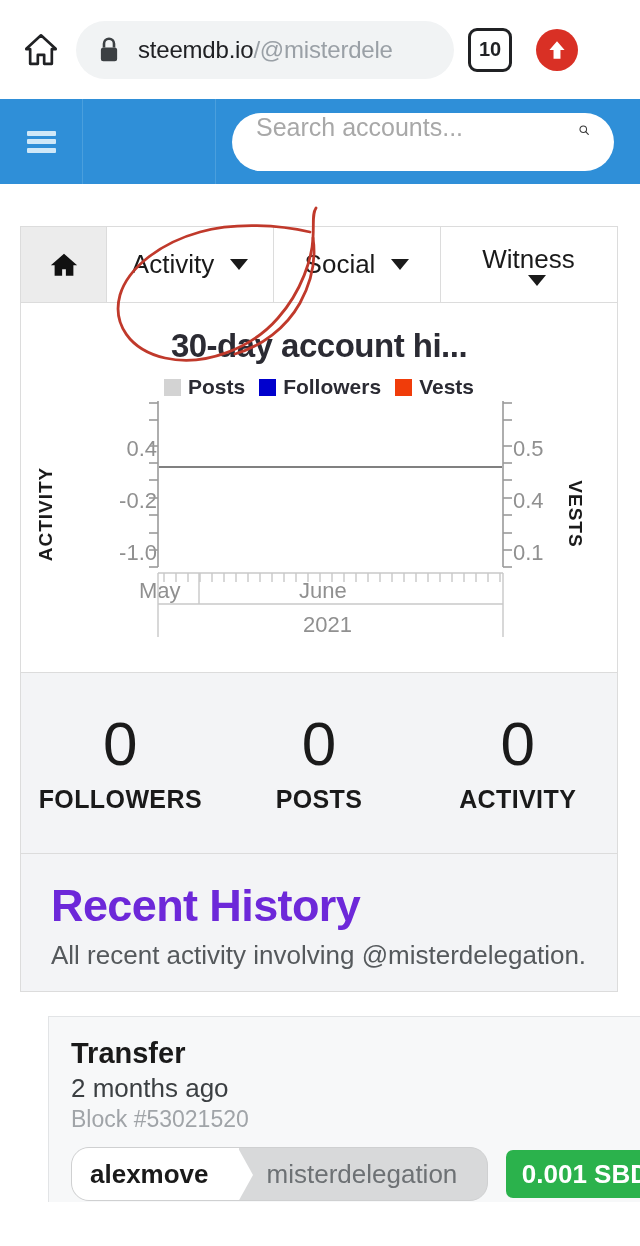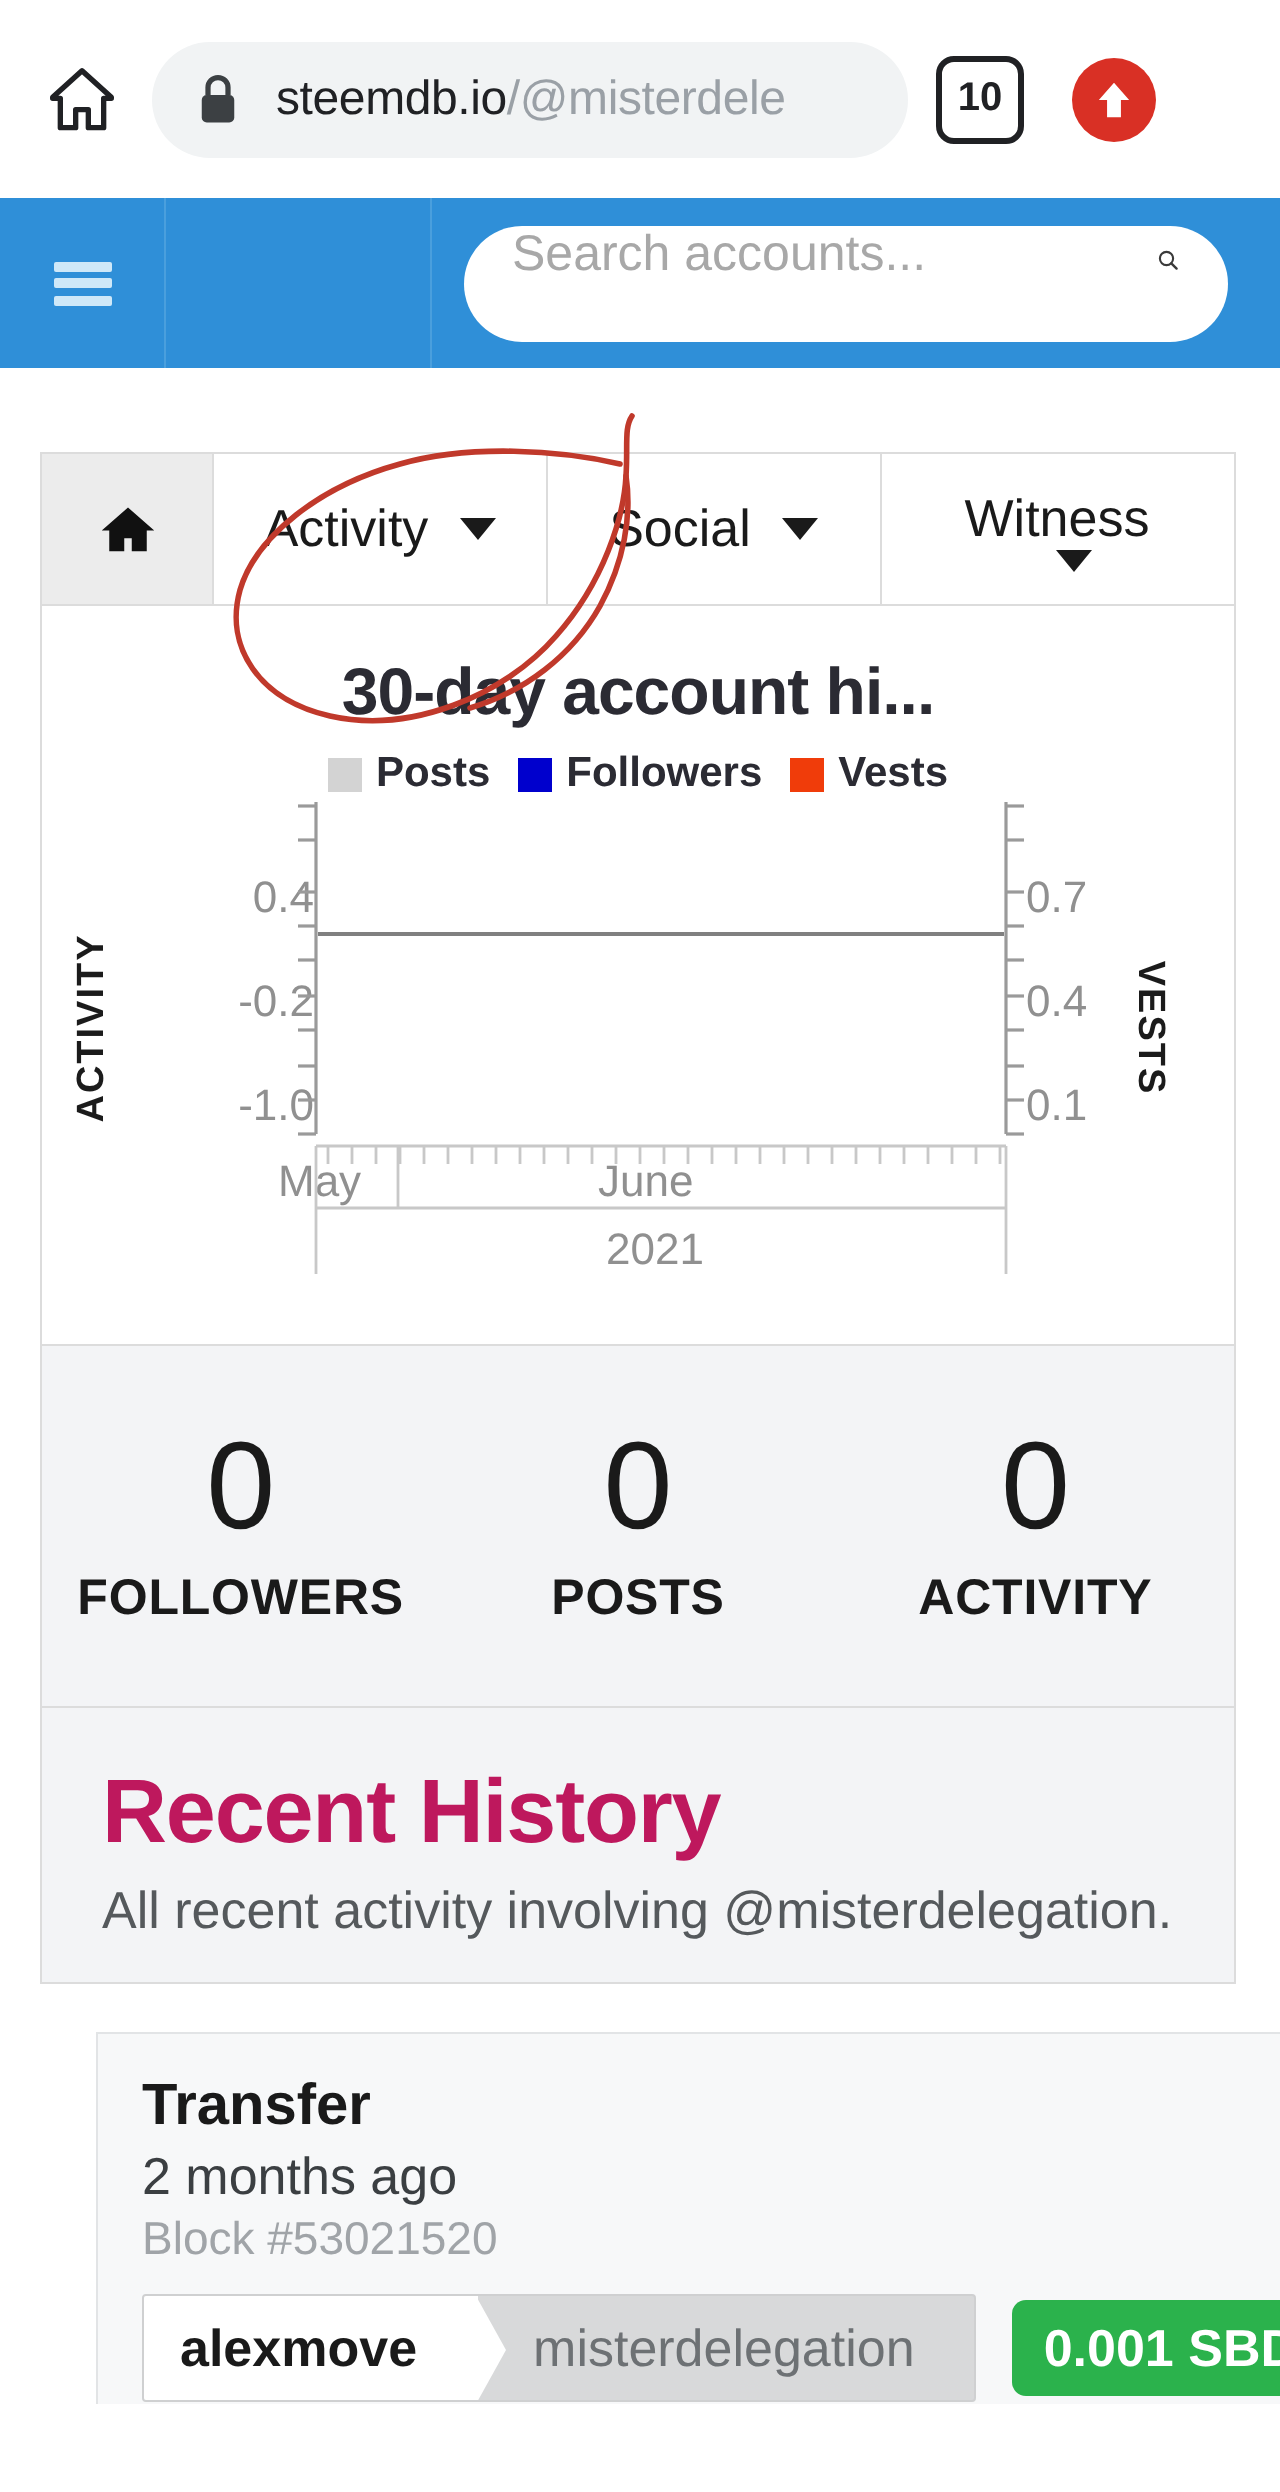--- a/index.html
+++ b/index.html
@@ -274,21 +274,21 @@
 
   
   .history {
     background: #f3f4f6;
     padding: 26px 30px 20px 30px;
   }
   .history h1 {
     margin: 0;
     font-size: 45px;
     font-weight: bold;
-    color: #be185d;
+    color: #6d28d9;
     letter-spacing: -0.6px;
   }
   .history p {
     margin: 8px 0 0 0;
     font-size: 26px;
     color: #55595c;
   }
 
   .op-card {
     margin-left: 48px;
@@ -319,21 +319,21 @@
   }
   .op-row {
     margin-top: 14px;
     display: flex;
     align-items: center;
   }
   .chevron-group {
     display: flex;
     align-items: stretch;
     height: 54px;
-    border-radius: 2px;
+    border-radius: 18px;
     overflow: hidden;
     background: #d8d9da;
     border: 1px solid #cfd0d1;
     box-sizing: border-box;
   }
   .crumb {
     display: flex;
     align-items: center;
     font-size: 26px;
     padding: 0 22px 0 18px;
@@ -472,21 +472,21 @@
 
       <div class="plot-wrap">
 
         <div class="axis-title left">ACTIVITY</div>
         <div class="axis-title right">VESTS</div>
 
         <div class="tick-lbl ylab-l" style="left:76px;width:60px;top:37px">0.4</div>
         <div class="tick-lbl ylab-l" style="left:66px;width:70px;top:89px">-0.2</div>
         <div class="tick-lbl ylab-l" style="left:66px;width:70px;top:141px">-1.0</div>
 
-        <div class="tick-lbl" style="left:492px;top:37px">0.7</div>
+        <div class="tick-lbl" style="left:492px;top:37px">0.5</div>
         <div class="tick-lbl" style="left:492px;top:89px">0.4</div>
         <div class="tick-lbl" style="left:492px;top:141px">0.1</div>
 
         <div class="tick-lbl" style="left:118px;top:179px">May</div>
         <div class="tick-lbl" style="left:278px;top:179px">June</div>
         <div class="tick-lbl" style="left:282px;top:213px">2021</div>
 
         <svg width="598" height="240" viewBox="0 0 598 240" style="position:absolute;left:0;top:0">
 
           <line x1="137" y1="2" x2="137" y2="168" stroke="#9a9a9a" stroke-width="1.6"></line>

